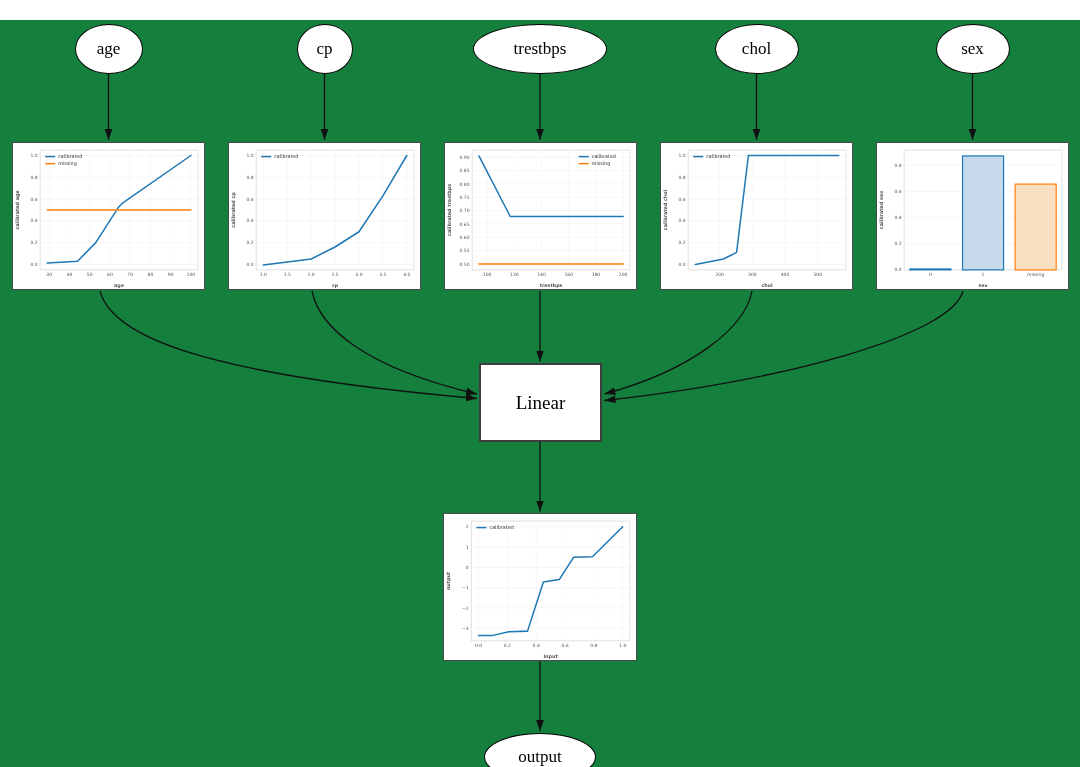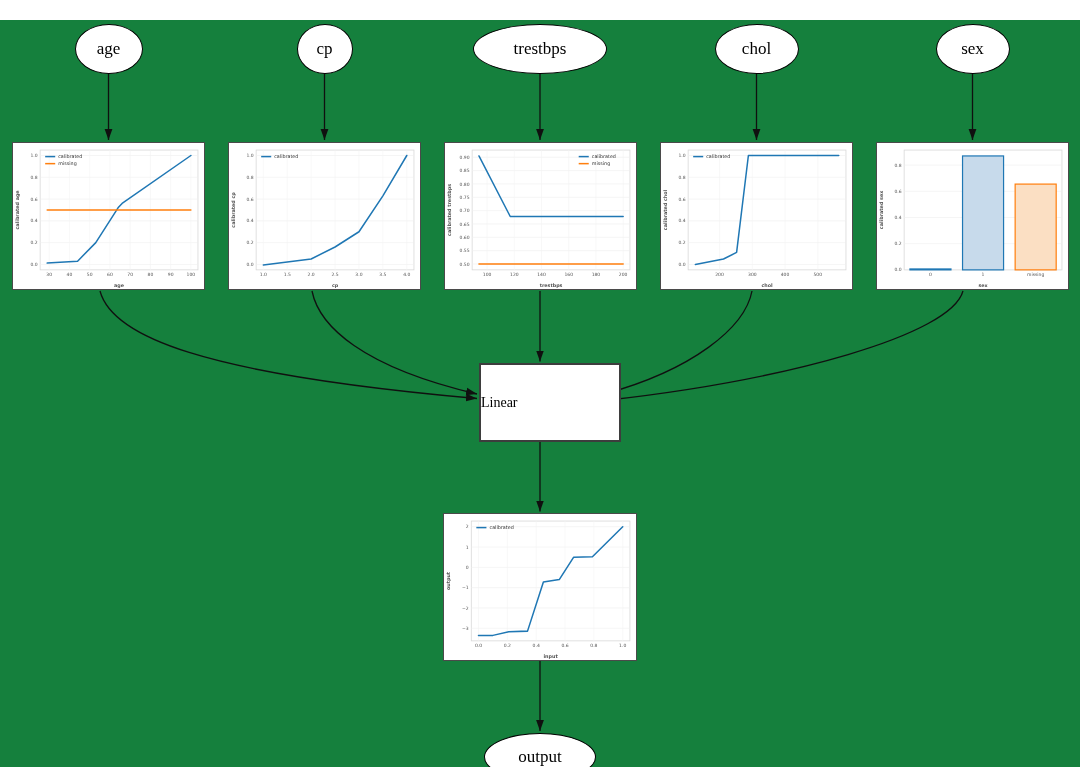--- a/index.html
+++ b/index.html
@@ -4,22 +4,22 @@
 <style>
   html,body{margin:0;padding:0;background:#fff;}
   .canvas{position:relative;width:1080px;height:767px;background:#15803d;overflow:hidden;
           font-family:"Liberation Serif","DejaVu Serif",serif;margin-top:20px;}
   .edges{position:absolute;left:0;top:0;width:1080px;height:767px;}
   .edge{fill:none;stroke:#101010;stroke-width:1.3px;marker-end:url(#ah);}
   .node-ellipse{position:absolute;border:1.3px solid #000;border-radius:50%;background:#fff;
           display:flex;align-items:center;justify-content:center;font-size:17px;color:#000;box-sizing:border-box;}
   .plotbox{position:absolute;width:193px;height:148px;border:1.4px solid #4a4a4a;background:#fff;box-sizing:border-box;}
   .plotbox svg{width:100%;height:100%;display:block;}
-  .linear-box{position:absolute;left:479px;top:343px;width:142px;height:79px;border:2px solid #3d3d3d;
-          background:#fff;display:flex;align-items:center;font-size:14px;box-sizing:border-box;}
+  .linear-box{position:absolute;left:479px;top:343px;width:123px;height:79px;border:2px solid #3d3d3d;
+          background:#fff;display:flex;align-items:center;justify-content:center;font-size:19px;box-sizing:border-box;}
   .chart text{font-family:"DejaVu Sans","Liberation Sans",sans-serif;}
 </style>
 </head>
 <body>
 
 <div class="canvas">
 
   <svg class="edges">
     <defs>
       <marker id="ah" markerUnits="userSpaceOnUse" markerWidth="12" markerHeight="9" refX="11" refY="4.5" orient="auto">

